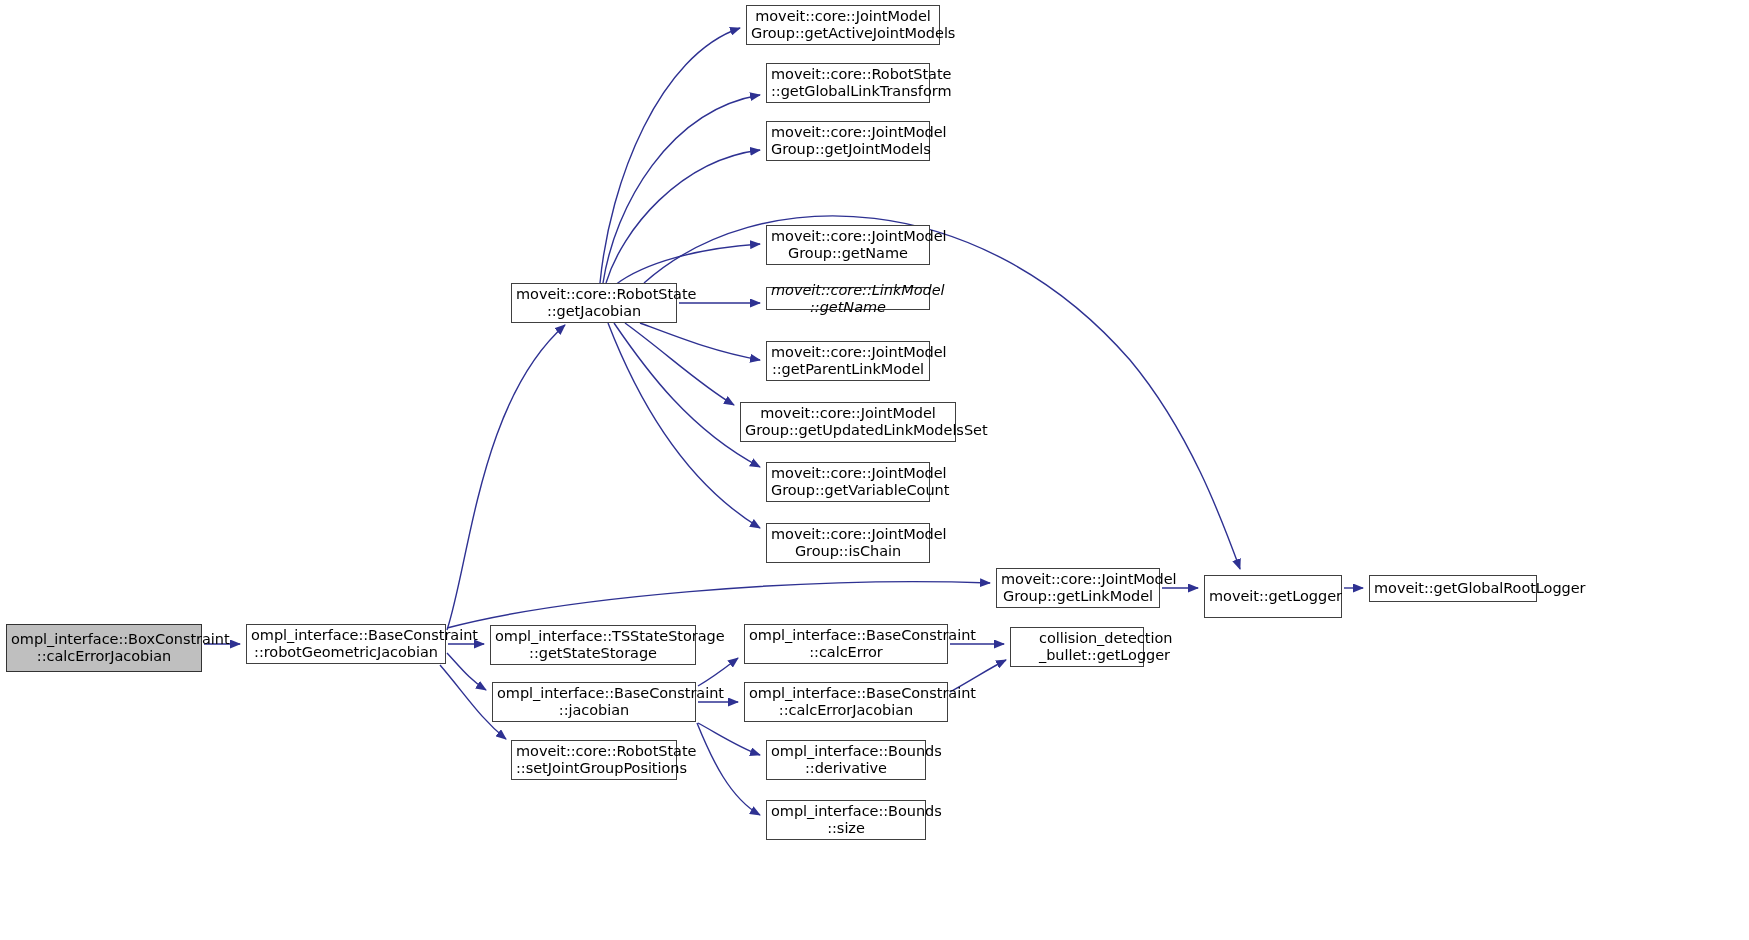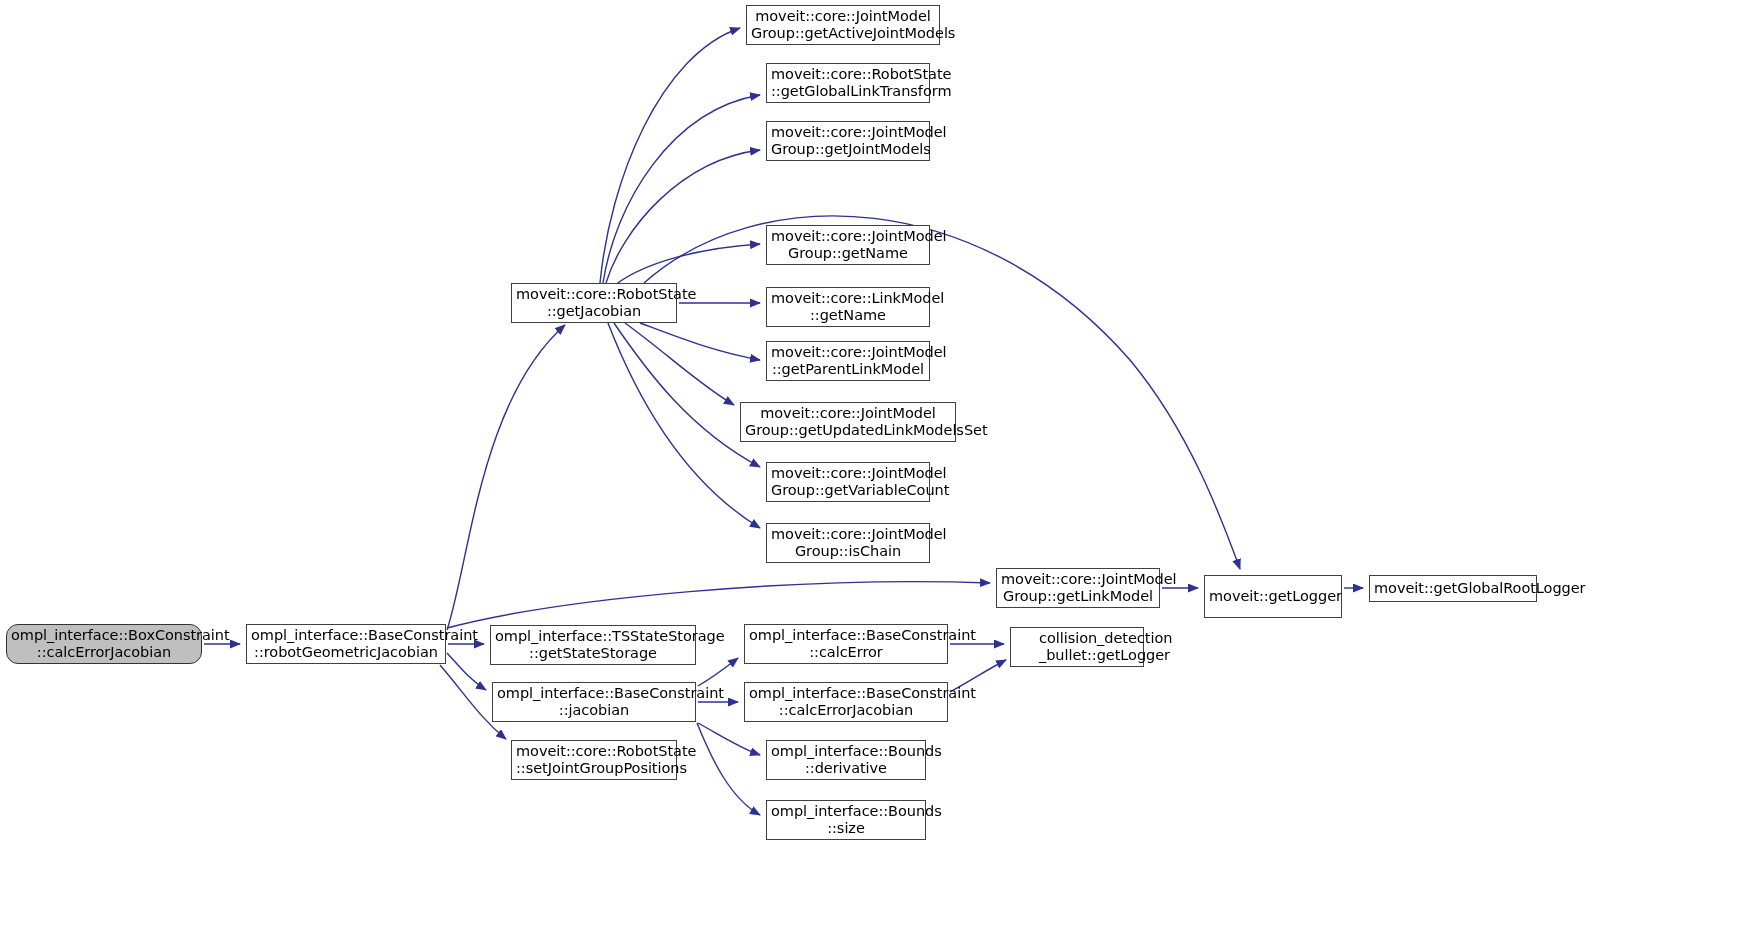--- a/index.html
+++ b/index.html
@@ -80,35 +80,35 @@
         <path d="M 440,665 C 465,694 480,718 506,739" fill="none" stroke="#2e3192" stroke-width="1.4" marker-end="url(#arrow)"></path>
         <path d="M 698,686 C 715,676 725,668 738,658" fill="none" stroke="#2e3192" stroke-width="1.4" marker-end="url(#arrow)"></path>
         <path d="M 698,702 L 738,702" fill="none" stroke="#2e3192" stroke-width="1.4" marker-end="url(#arrow)"></path>
         <path d="M 950,644 L 1004,644" fill="none" stroke="#2e3192" stroke-width="1.4" marker-end="url(#arrow)"></path>
         <path d="M 950,692 C 975,678 990,668 1006,660" fill="none" stroke="#2e3192" stroke-width="1.4" marker-end="url(#arrow)"></path>
         <path d="M 698,723 C 720,735 740,748 760,755" fill="none" stroke="#2e3192" stroke-width="1.4" marker-end="url(#arrow)"></path>
         <path d="M 697,723 C 712,760 730,798 760,815" fill="none" stroke="#2e3192" stroke-width="1.4" marker-end="url(#arrow)"></path>
       </g>
   </svg>
   <div id="node-layer">
-      <div class="node highlight" style="left: 6px; top: 624px; width: 196px; height: 40px; border-radius: 12px;"><span class="label">ompl_interface::BoxConstraint
+      <div class="node highlight" style="left: 6px; top: 624px; width: 196px; height: 48px;"><span class="label">ompl_interface::BoxConstraint
 ::calcErrorJacobian</span></div>
       <div class="node" style="left: 246px; top: 624px; width: 200px; height: 40px;"><span class="label">ompl_interface::BaseConstraint
 ::robotGeometricJacobian</span></div>
       <div class="node" style="left: 511px; top: 283px; width: 166px; height: 40px;"><span class="label">moveit::core::RobotState
 ::getJacobian</span></div>
       <div class="node" style="left: 746px; top: 5px; width: 194px; height: 40px;"><span class="label">moveit::core::JointModel
 Group::getActiveJointModels</span></div>
       <div class="node" style="left: 766px; top: 63px; width: 164px; height: 40px;"><span class="label">moveit::core::RobotState
 ::getGlobalLinkTransform</span></div>
       <div class="node" style="left: 766px; top: 121px; width: 164px; height: 40px;"><span class="label">moveit::core::JointModel
 Group::getJointModels</span></div>
       <div class="node" style="left: 766px; top: 225px; width: 164px; height: 40px;"><span class="label">moveit::core::JointModel
 Group::getName</span></div>
-      <div class="node" style="left: 766px; top: 287px; width: 164px; height: 40px;"><span class="label">moveit::core::LinkModel
+      <div class="node" style="left: 766px; top: 287px; width: 164px; height: 23px; font-style: italic;"><span class="label">moveit::core::LinkModel
 ::getName</span></div>
       <div class="node" style="left: 766px; top: 341px; width: 164px; height: 40px;"><span class="label">moveit::core::JointModel
 ::getParentLinkModel</span></div>
       <div class="node" style="left: 740px; top: 402px; width: 216px; height: 40px;"><span class="label">moveit::core::JointModel
 Group::getUpdatedLinkModelsSet</span></div>
       <div class="node" style="left: 766px; top: 462px; width: 164px; height: 40px;"><span class="label">moveit::core::JointModel
 Group::getVariableCount</span></div>
       <div class="node" style="left: 766px; top: 523px; width: 164px; height: 40px;"><span class="label">moveit::core::JointModel
 Group::isChain</span></div>
       <div class="node" style="left: 996px; top: 568px; width: 164px; height: 40px;"><span class="label">moveit::core::JointModel

